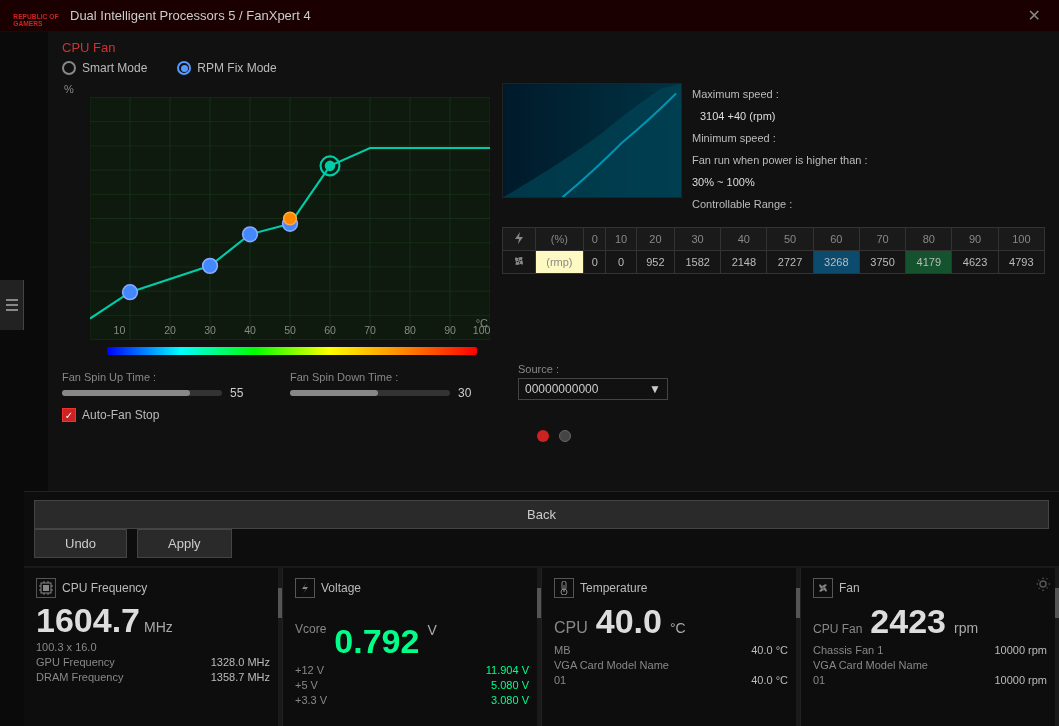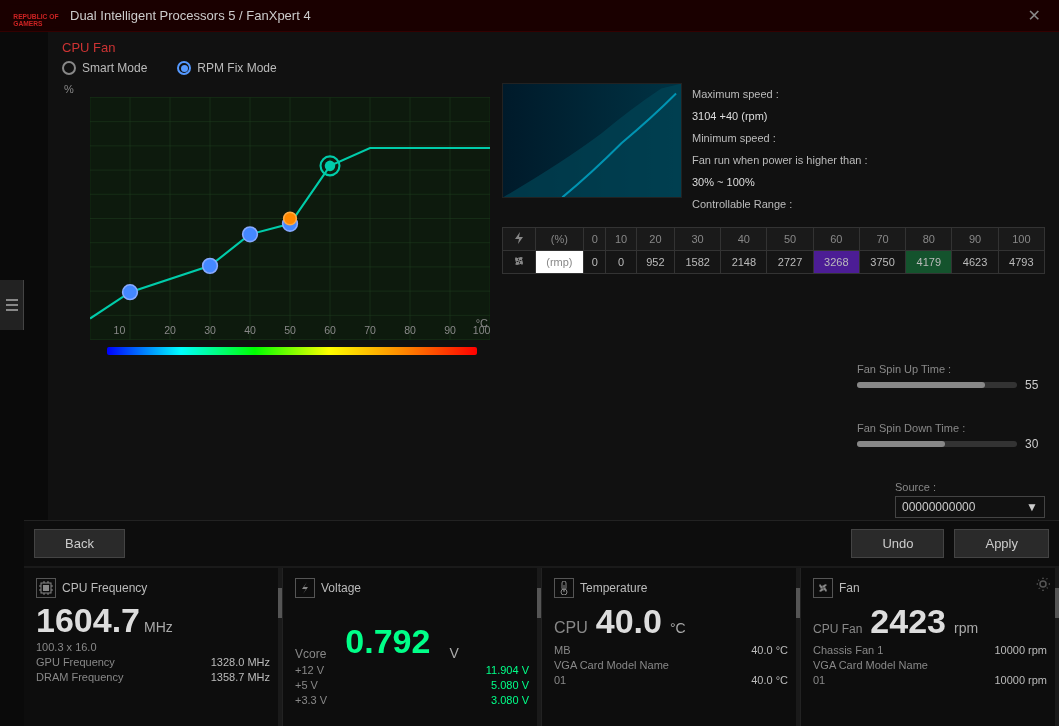--- a/index.html
+++ b/index.html
@@ -517,21 +517,21 @@
                 </linearGradient>
               </defs>
               <rect width="180" height="115" fill="url(#fanGrad)"></rect>
               <path d="M 0 115 Q 60 80 100 50 Q 130 25 160 5 L 180 0 L 180 115 Z" fill="#004455" opacity="0.7"></path>
               <path d="M 60 115 Q 90 90 120 60 Q 150 35 175 10" stroke="#00aacc" stroke-width="2" fill="none" opacity="0.8"></path>
             </svg>
           </div>
 
           <div id="stats-panel" style="font-size:11px;color:#bbb;line-height:2;">
             <div>Maximum speed :</div>
-            <div style="color:#ddd;">3104 +40 (rpm)</div>
+            <div style="color:#ddd;margin-left:8px;">3104 +40 (rpm)</div>
             <div>Minimum speed :</div>
             <div>Fan run when power is higher than :</div>
             <div style="color:#ddd;">30% ~ 100%</div>
             <div>Controllable Range :</div>
           </div>
         </div>
 
         <div id="rpm-table-container">
           <table id="rpm-table">
             <tbody>
@@ -557,41 +557,41 @@
             <tr>
               <td style="background:#151515;">
                 <svg width="14" height="14" viewBox="0 0 14 14">
                   <circle cx="7" cy="7" r="3" fill="none" stroke="#888" stroke-width="1"></circle>
                   <path d="M7,4 Q9,2 11,4 Q9,6 7,7 Z" fill="#888"></path>
                   <path d="M10,7 Q12,9 10,11 Q8,9 7,7 Z" fill="#888"></path>
                   <path d="M7,10 Q5,12 3,10 Q5,8 7,7 Z" fill="#888"></path>
                   <path d="M4,7 Q2,5 4,3 Q6,5 7,7 Z" fill="#888"></path>
                 </svg>
               </td>
-              <td style="background:#ffffff;color:#888;">(rmp)</td>
+              <td style="background:#fef9c3;color:#888;">(rmp)</td>
               <td style="background:#151515;">0</td>
               <td style="background:#151515;">0</td>
               <td style="background:#151515;">952</td>
               <td style="background:#151515;">1582</td>
               <td style="background:#151515;">2148</td>
               <td style="background:#151515;">2727</td>
-              <td style="background:#4c1d95;">3268</td>
+              <td style="background:#0c4a6e;">3268</td>
               <td style="background:#151515;">3750</td>
               <td style="background:#14532d;">4179</td>
               <td style="background:#151515;">4623</td>
               <td style="background:#151515;">4793</td>
             </tr>
           </tbody>
             </table>
         </div>
 
       </div>
     </div>
 
-    <div id="controls-row" style="display:flex;align-items:flex-end;gap:30px;margin-top:8px;flex-wrap:wrap;flex-direction:column;">
+    <div id="controls-row" style="display:flex;align-items:flex-end;gap:40px;margin-top:8px;flex-wrap:wrap;">
 
       <div class="slider-group">
         <div class="slider-label">Fan Spin Up Time :</div>
         <div class="slider-row">
           <div class="slider-track">
             <div class="slider-fill" style="width:80%;"></div>
           </div>
           <span class="slider-value">55</span>
         </div>
       </div>
@@ -623,21 +623,21 @@
       <span style="font-size:12px;color:#bbb;">Auto-Fan Stop</span>
     </div>
 
     <div id="page-dots" style="display:flex;justify-content:center;gap:10px;margin:8px 0;">
       <div class="dot active"></div>
       <div class="dot inactive"></div>
     </div>
 
   </div>
 
-  <div id="nav-buttons" style="display:flex;justify-content:space-between;padding:8px 10px;background:#0d0d0d;border-top:1px solid #222;">
+  <div id="nav-buttons" style="display:flex;justify-content:space-between;padding:8px 10px;background:#0d0d0d;border-top:1px solid #222;flex-direction:column;">
     <button class="nav-btn">Back</button>
     <div id="right-btns" style="display:flex;gap:10px;">
       <button class="nav-btn">Undo</button>
       <button class="nav-btn">Apply</button>
     </div>
   </div>
 
   <div id="status-bar" style="display:flex;height:160px;background:#0d0d0d;border-top:2px solid #1a1a1a;">
 
     <div class="status-card" style="flex:1;border-right:1px solid #222;padding:10px 12px;position:relative;">
@@ -678,21 +678,21 @@
 
     <div class="status-card" style="flex:1;border-right:1px solid #222;padding:10px 12px;position:relative;">
       <div class="status-card-title">
         <div class="card-icon">
           <svg width="14" height="14" viewBox="0 0 14 14">
             <polygon points="9,1 4,8 8,8 5,13 10,6 6,6" fill="#888"></polygon>
           </svg>
         </div>
         <span style="font-size:12px;color:#bbb;">Voltage</span>
       </div>
-      <div style="display:flex;align-items:flex-end;gap:19px;margin-bottom:2px;margin-top:24px;">
+      <div style="display:flex;align-items:flex-start;gap:8px;margin-bottom:2px;margin-top:24px;">
         <span style="font-size:12px;color:#888;">Vcore</span>
         <span style="font-size:34px;font-weight:bold;color:#00ff88;">0.792</span>
         <span style="font-size:14px;color:#aaa;">V</span>
       </div>
       <div class="stat-row">
         <span>+12 V</span>
         <span class="val" style="color:#00ff88;">11.904 V</span>
       </div>
       <div class="stat-row">
         <span>+5 V</span>

